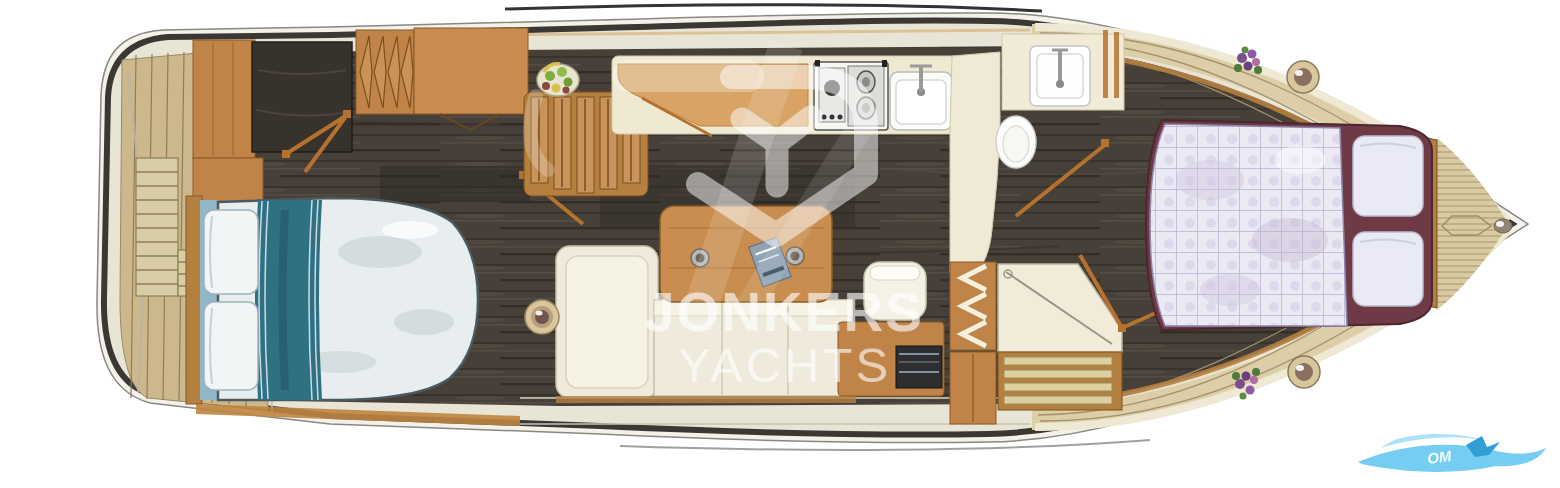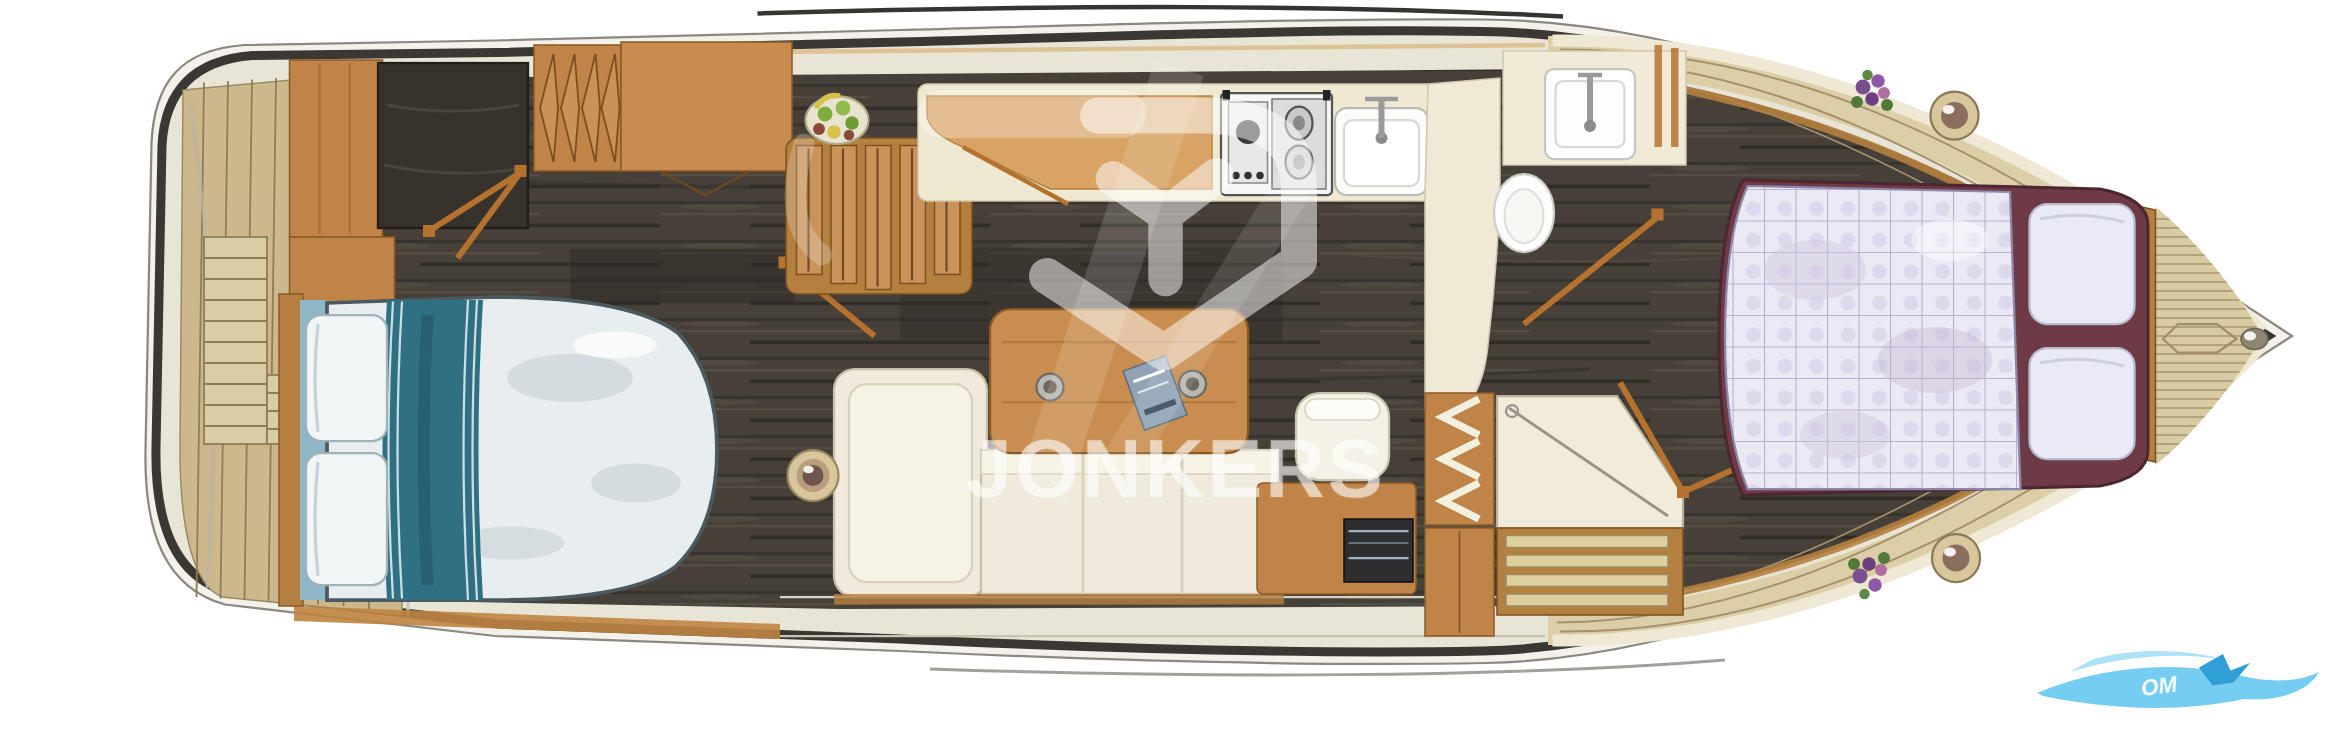--- a/index.html
+++ b/index.html
@@ -409,13 +409,14 @@
   <g>
     <path d="M1380,448 C1420,436 1462,434 1490,442 C1468,434 1428,430 1394,440 Z" fill="#9fdcf6" opacity="0.85"></path>
     <path d="M1358,462 C1400,444 1450,440 1492,450 C1516,456 1534,454 1546,448
              C1540,460 1520,468 1496,466 C1450,476 1400,472 1362,464 Z" fill="#66c8ef" opacity="0.9"></path>
     <path d="M1466,445 l16,-9 l5,11 l13,-5 l-11,13 l-14,2 z" fill="#2f9fd6"></path>
     <text x="1428" y="464" transform="rotate(-7 1428 464)" font-size="15" font-style="italic" font-weight="bold" fill="#ffffff" opacity="0.92" font-family="Liberation Sans, sans-serif">OM</text>
   </g>
 </svg>
 
 <div class="wm wm1">JONKERS</div>
+<div class="wm wm2">YACHTS</div>
 </div>
 
 </body></html>

